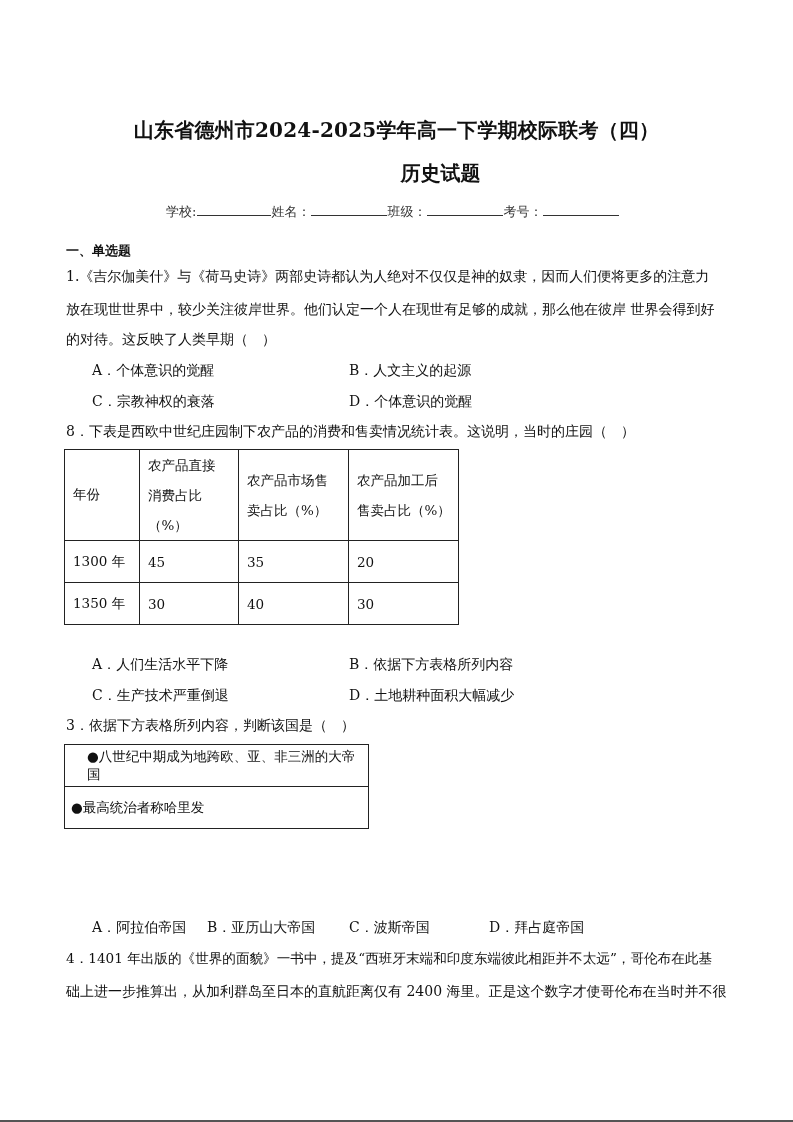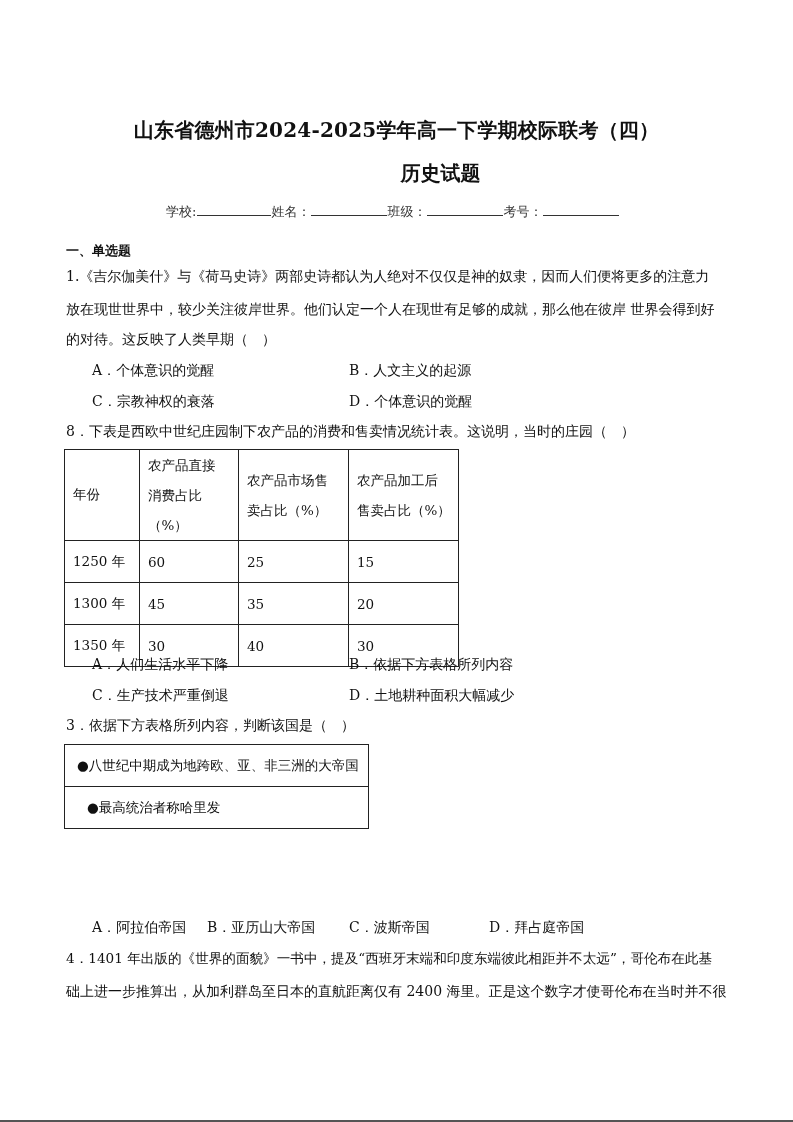--- a/index.html
+++ b/index.html
@@ -67,26 +67,20 @@
     <td style="width:101px">
       <span class="l2">农产品市场售</span>
           <span class="l2">卖占比（%）</span>
     </td>
     <td>
       <span class="l2">农产品加工后</span>
           <span class="l2">售卖占比（%）</span>
     </td>
   </tr>
   <tr style="height:42px">
-    <td>1250 年</td>
-    <td>60</td>
-    <td>25</td>
-    <td>15</td>
-  </tr>
-  <tr style="height:42px">
     <td>1300 年</td>
     <td>45</td>
     <td>35</td>
     <td>20</td>
   </tr>
   <tr style="height:42px">
     <td>1350 年</td>
     <td>30</td>
     <td>40</td>
     <td>30</td>
@@ -105,24 +99,24 @@
 </div>
 <div class="abs opt" style="top:687px; left:349px">
   <span>D．</span><span>土地耕种面积大幅减少</span>
 </div>
 
 <div class="abs line" style="top:717px">3．依据下方表格所列内容，判断该国是（　）</div>
 
 <table class="t" style="left:64px; top:744px; width:305px;">
   <tbody>
       <tr style="height:42px">
-        <td style="padding-left:12px">●八世纪中期成为地跨欧、亚、非三洲的大帝国</td>
+        <td style="padding-left:22px">●八世纪中期成为地跨欧、亚、非三洲的大帝国</td>
       </tr>
   <tr style="height:42px">
-        <td style="padding-left:22px">●最高统治者称哈里发</td>
+        <td style="padding-left:6px">●最高统治者称哈里发</td>
       </tr>
 </tbody>
   </table>
 
 <div class="abs opt" style="top:919px; left:92px">
   <span>A．</span><span>阿拉伯帝国</span>
 </div>
 <div class="abs opt" style="top:919px; left:207px">
   <span>B．</span><span>亚历山大帝国</span>
 </div>

